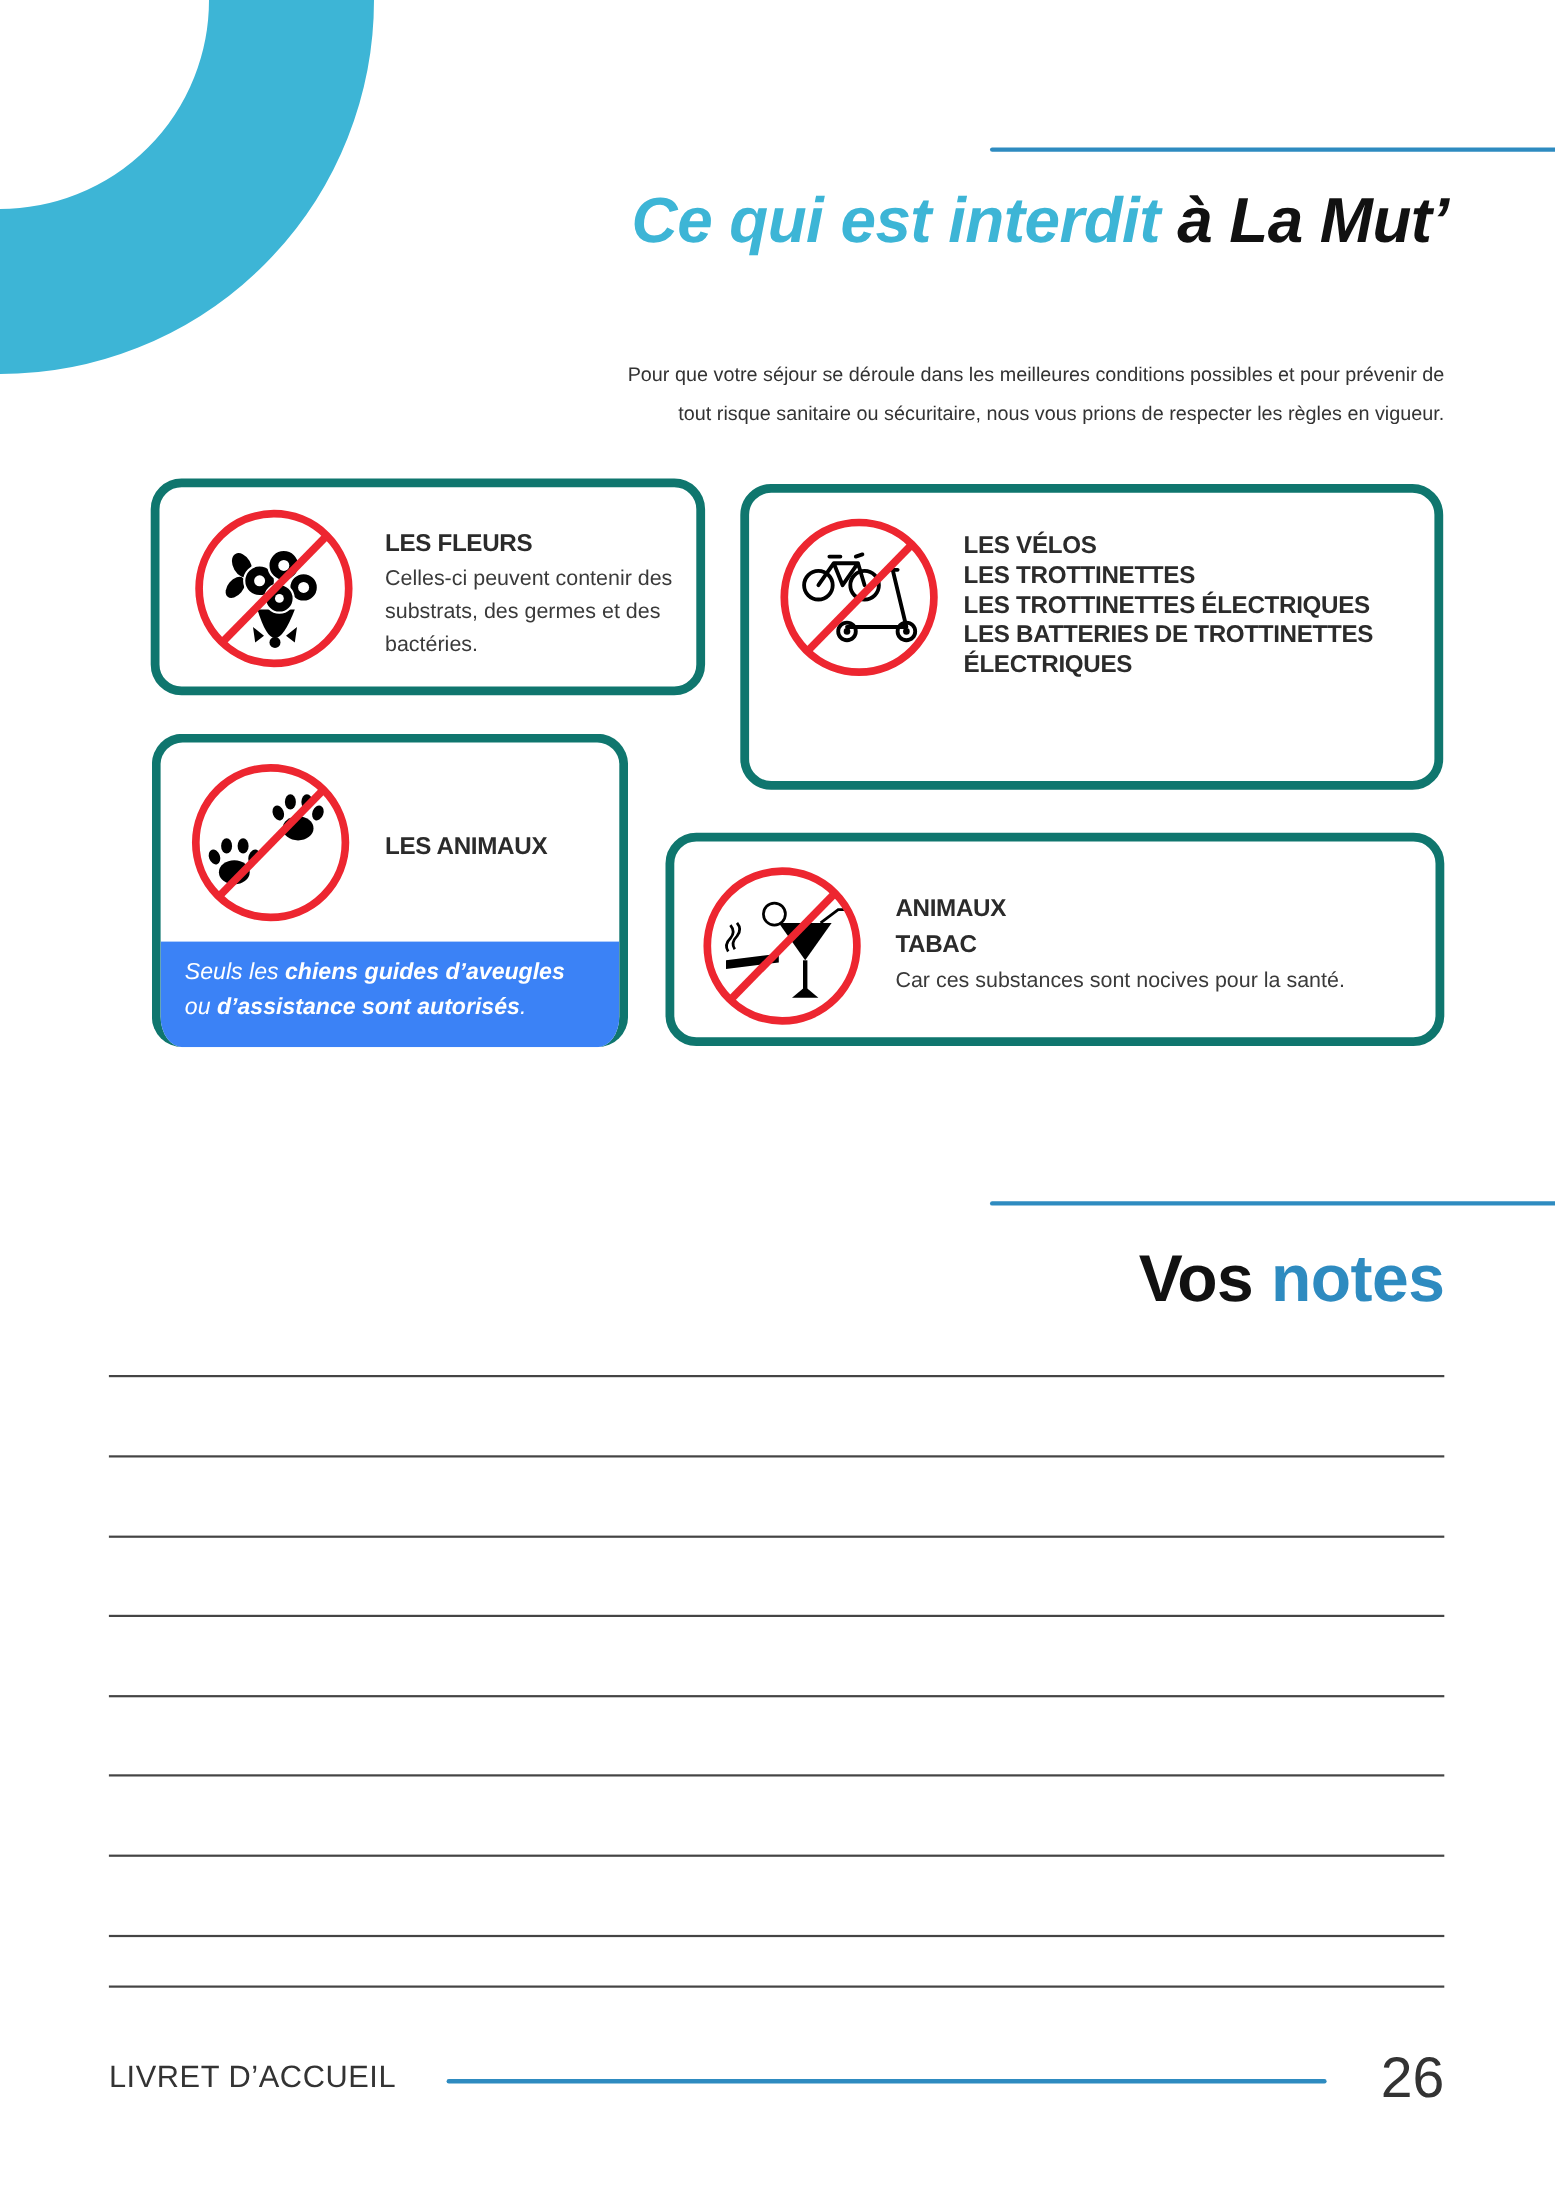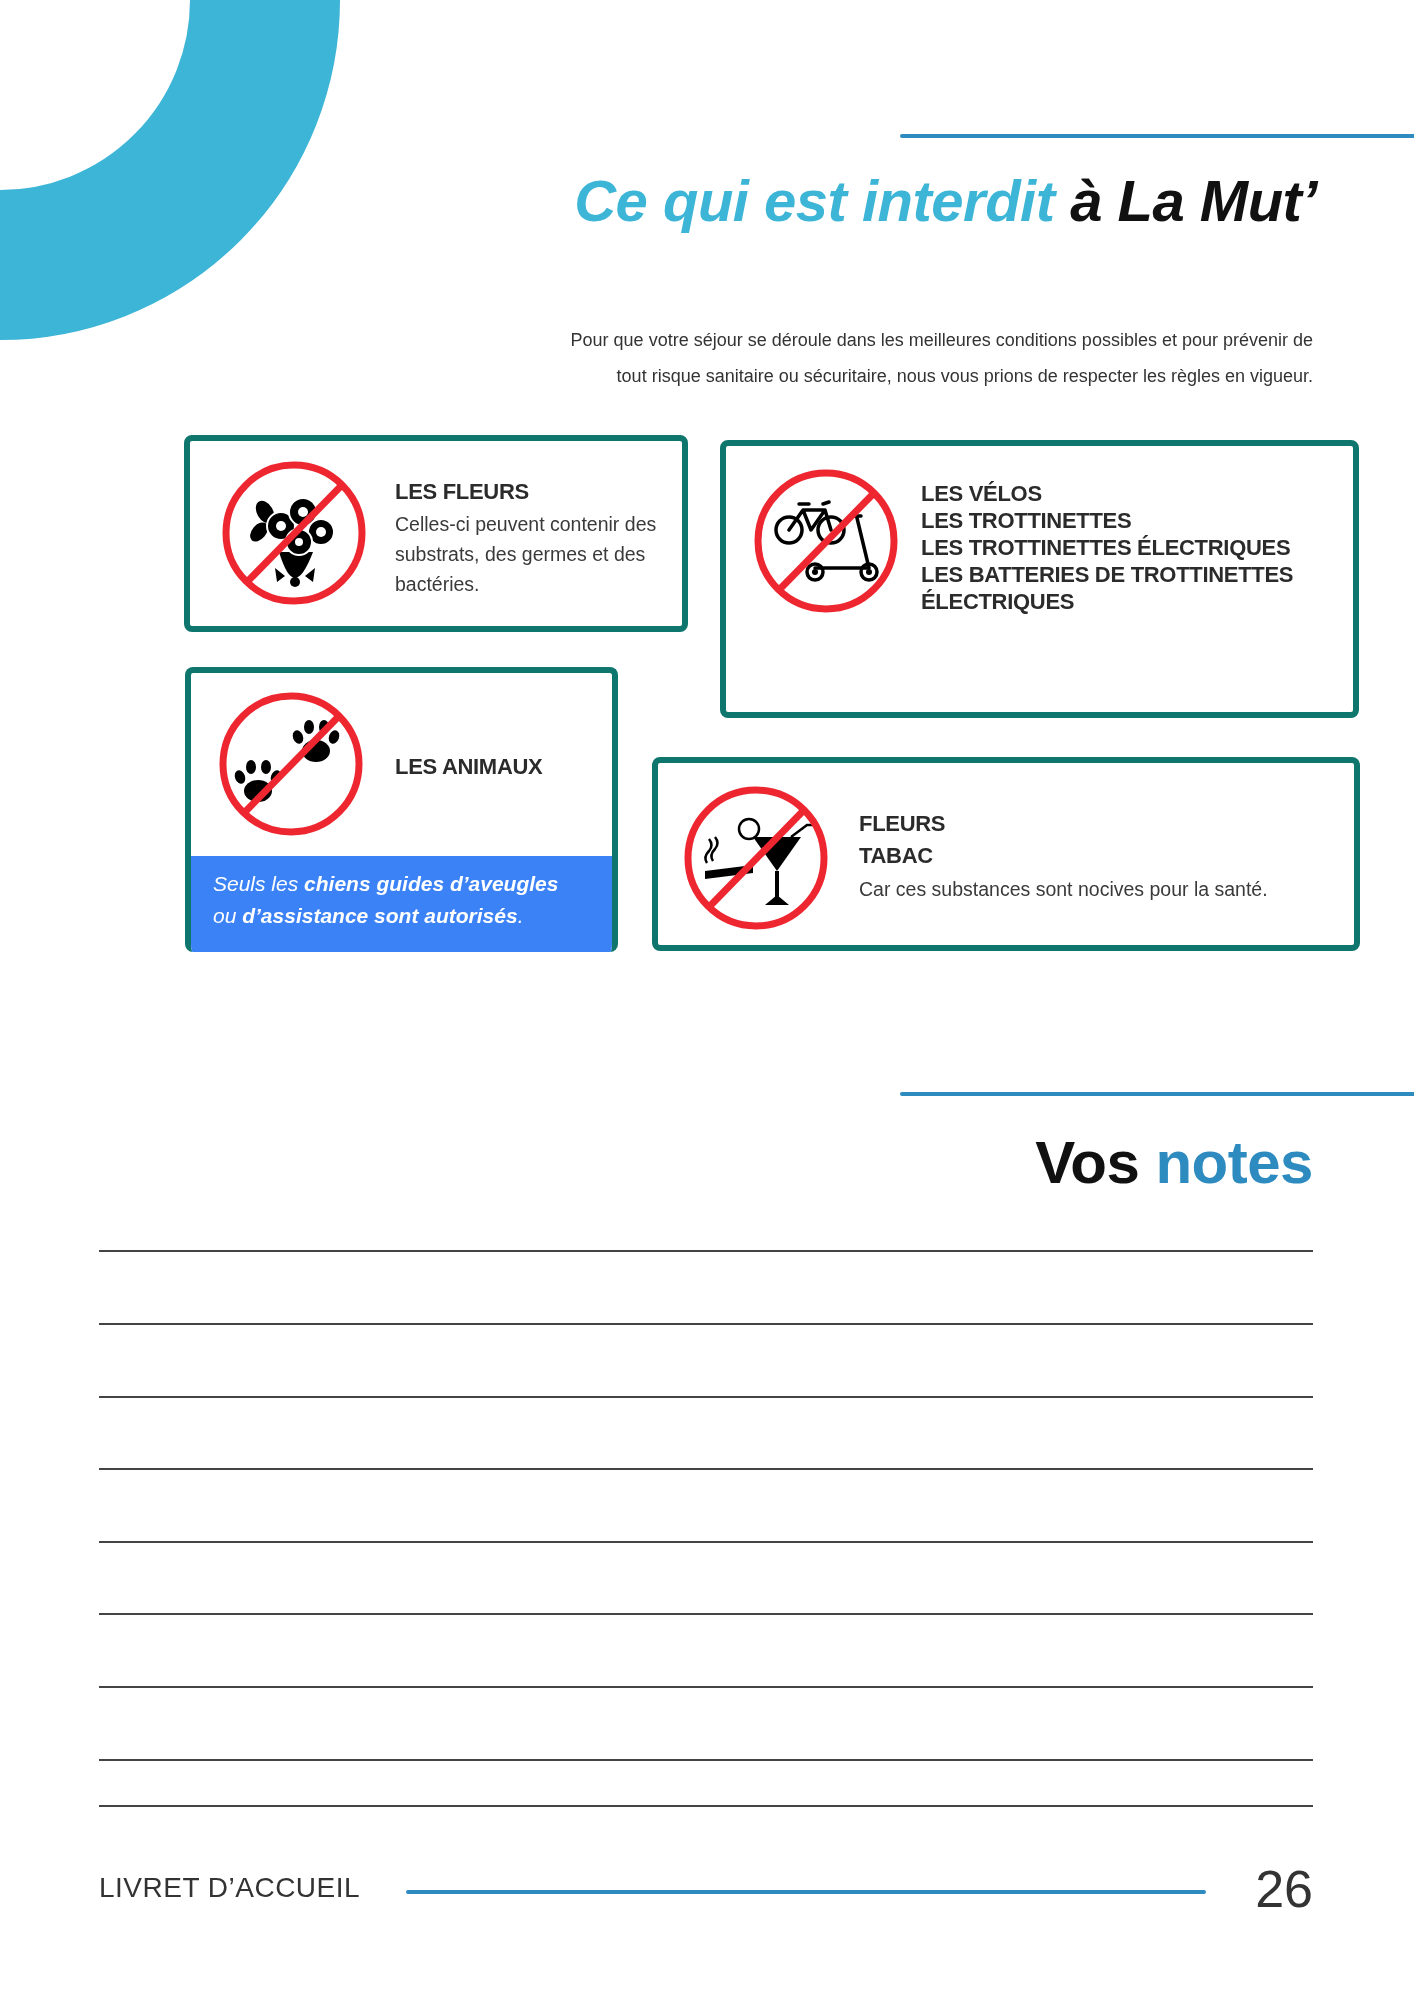--- a/index.html
+++ b/index.html
@@ -13,22 +13,22 @@
   .rule-blue { position:absolute; height:4px; background:#2E8BC0; border-radius:2px; }
 
   .page-title { position:absolute; right:97px; top:172px; font-size:58px; font-weight:bold;
                 letter-spacing:-0.5px; white-space:nowrap; line-height:1;font-style:italic; }
   .page-title .accent { color:#3DB5D6; }
   .page-title .rest { color:#111111; }
 
   .intro { position:absolute; right:101px; top:322px; width:1080px; text-align:right;
            font-size:18px; line-height:36px; color:#333333; }
 
-  .card { position:absolute; box-sizing:border-box; border:6px solid #0f766e;
-          border-radius:8px; background:#ffffff; overflow:hidden;margin-left:47px; }
+  .card { position:absolute; box-sizing:border-box; border:8px solid #0f766e;
+          border-radius:28px; background:#ffffff; overflow:hidden; }
 
   .ban { position:absolute; width:146px; height:146px; }
   .ban svg { width:146px; height:146px; display:block; }
 
   .card-title { position:absolute; font-weight:bold; font-size:22px; line-height:27px;
                 color:#2b2b2b; letter-spacing:-0.3px; }
   .card-body { position:absolute; font-size:19.5px; line-height:30px; color:#3a3a3a; }
 
   .note-box { position:absolute; left:0; right:0; bottom:0; height:96px; background:#3b82f6;
               color:#ffffff; font-style:italic; font-size:21px; line-height:32px;
@@ -169,21 +169,21 @@
         <circle cx="66" cy="44" r="10"></circle>
         <path d="M24 78 q-4 -6 2 -12 q5 -6 0 -12"></path>
         <path d="M30 76 q-4 -6 2 -12 q5 -6 0 -12"></path>
         <path d="M108 52 L124 40 L132 40"></path>
       </g>
       <circle cx="73" cy="73" r="68" fill="none" stroke="#ED2630" stroke-width="7"></circle>
       <line x1="27" y1="121" x2="121" y2="25" stroke="#ED2630" stroke-width="7"></line>
     </svg>
   </div>
   <div style="position:absolute; left:201px; top:45px;">
-    <div class="card-title" style="position:static; line-height:32px;">FLEURS</div>
+    <div class="card-title" style="position:static; line-height:32px;">ANIMAUX</div>
     <div class="card-title" style="position:static; line-height:32px;">TABAC</div>
   </div>
   <div class="card-body" style="left:201px; top:111px; width:480px;">Car ces substances sont nocives pour la santé.</div>
 </div>
 
 <div class="rule-blue" style="left:900px; top:1092px; width:520px;"></div>
 <div class="notes-title">
   <span class="dark">Vos</span>
   <span class="accent">notes</span>
 </div>

